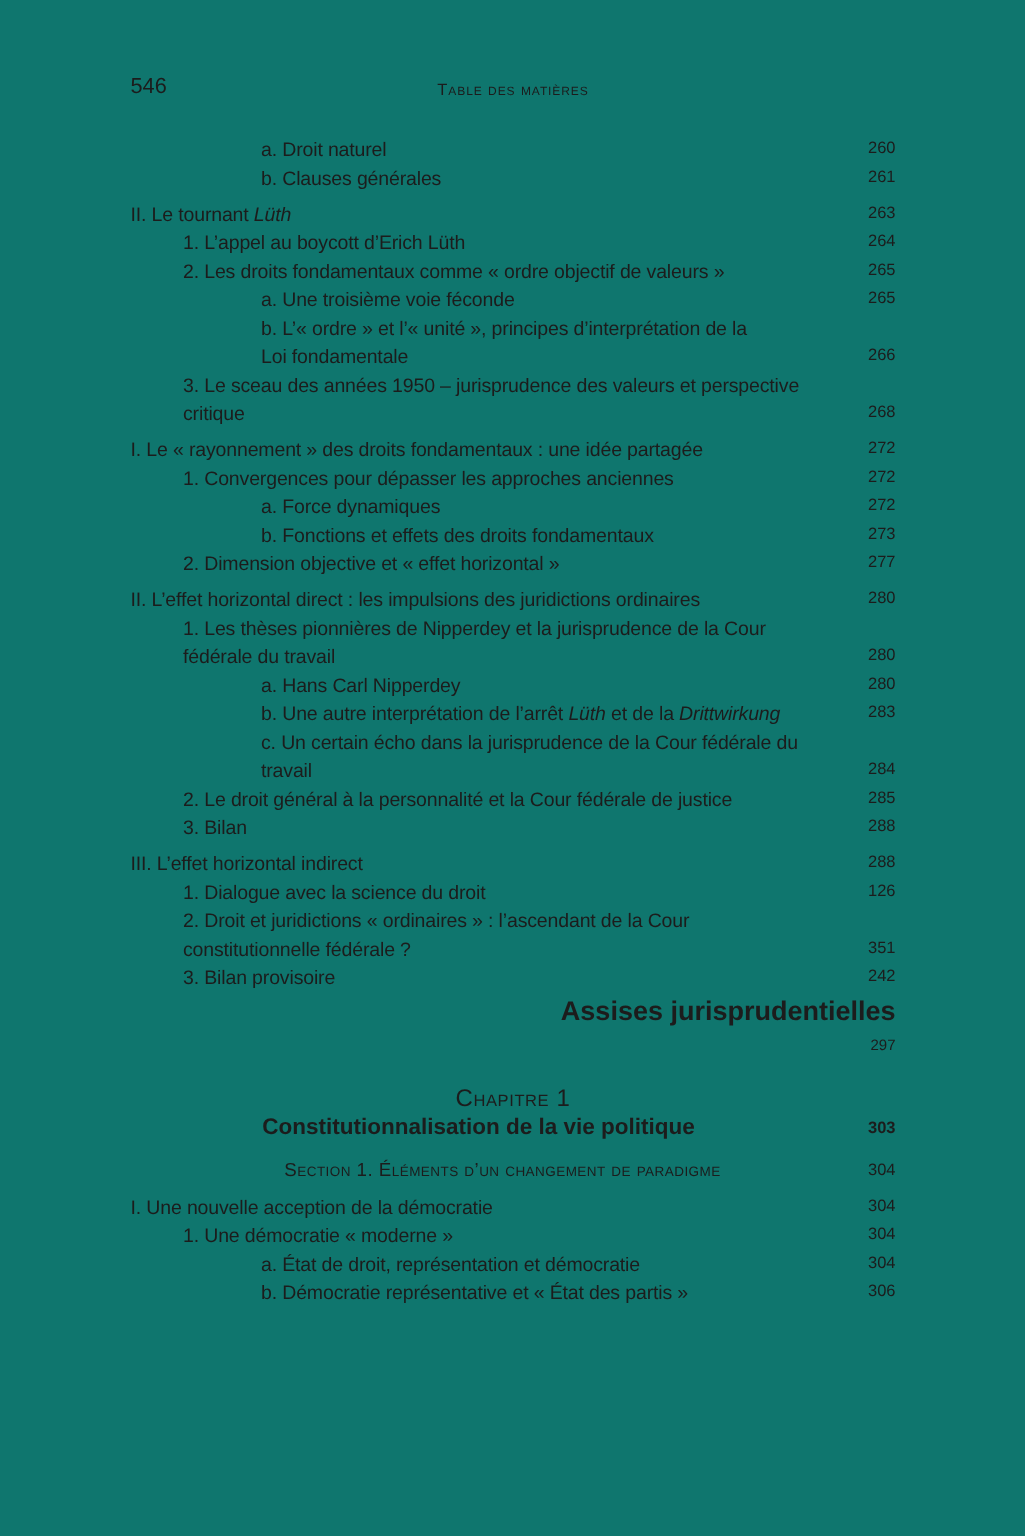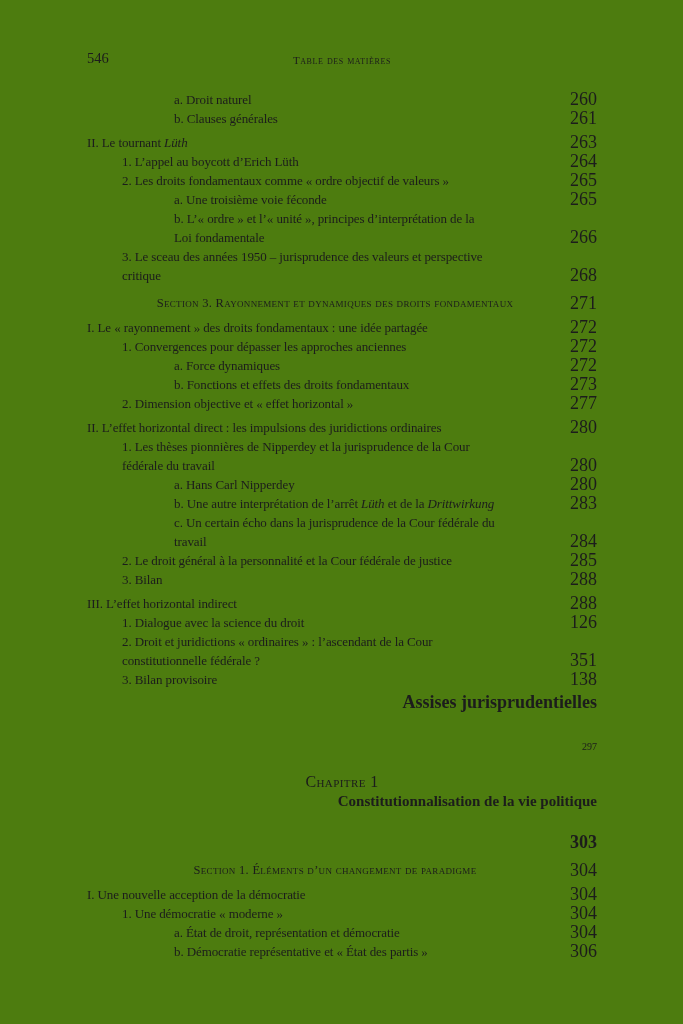--- a/index.html
+++ b/index.html
@@ -1,21 +1,21 @@
 <!DOCTYPE html>
 <html><head>
 <meta charset="utf-8">
 <style>
   html, body { margin: 0; padding: 0; background: #ffffff; }
   .page {
     position: relative;
     width: 683px;
     height: 1024px;
-    background: #4d7c0f;
-    font-family: Liberation Serif, serif;
+    background: #0f766e;
+    font-family: Liberation Sans, sans-serif;
     color: #1c1c1c;
     overflow: hidden;
   }
   
   .runhead {
     position: absolute;
     top: 50px;
     left: 87px;
     width: 510px;
     height: 18px;
@@ -38,31 +38,30 @@
     top: 90px;
     left: 87px;
     width: 510px;
   }
   .row {
     display: flex;
     align-items: flex-end;
     font-size: 13px;
     line-height: 19px;
     letter-spacing: -0.1px;
-    gap: 21px;
   }
   .row .txt {
     flex: 1;
     white-space: pre;
   }
   .row .pg {
     flex: none;
     width: 46px;
     text-align: right;
-    font-size: 18px;
+    font-size: 11px;
     letter-spacing: 0;
   }
   .it { font-style: italic; }
   .b  { font-weight: bold; }
   
   .lvl0 { margin-top: 5px; }
   .lvl1 .txt { padding-left: 35px; }
   .lvl2 .txt { padding-left: 87px; }
   
   .section { margin-top: 9px; margin-bottom: 3px; position: relative; }
@@ -90,21 +89,21 @@
   
   .part-title { margin-top: 1px; line-height: 24px; flex-direction: column; }
   .part-title .txt {
     text-align: center;
     white-space: normal;
     font-weight: bold;
     font-size: 18px;
     letter-spacing: 0;
   }
   .part-title .pg { font-size: 10px; }
-  .chapter-title { line-height: 20px; flex-direction: column; }
+  .chapter-title { line-height: 20px; }
   .chapter-title .txt {
     text-align: center;
     white-space: normal;
     font-weight: bold;
     font-size: 15px;
     letter-spacing: 0;
   }
   .chapter-title .pg.b { font-weight: bold; }
 </style>
 </head>
@@ -143,24 +142,20 @@
       <div class="row entry lvl2">
         <span class="txt"><span>b. L’« ordre » et l’« unité », principes d’interprétation de la
 Loi fondamentale</span></span>
         <span class="pg">266</span>
       </div>
       <div class="row entry lvl1">
         <span class="txt"><span>3. Le sceau des années 1950 – jurisprudence des valeurs et perspective
 critique</span></span>
         <span class="pg">268</span>
       </div>
-      <div class="row section">
-        <span class="txt"><span>Section 3. Rayonnement et dynamiques des droits fondamentaux</span></span>
-        <span class="pg">271</span>
-      </div>
       <div class="row entry lvl0">
         <span class="txt"><span>I. Le « rayonnement » des droits fondamentaux : une idée partagée</span></span>
         <span class="pg">272</span>
       </div>
       <div class="row entry lvl1">
         <span class="txt"><span>1. Convergences pour dépasser les approches anciennes</span></span>
         <span class="pg">272</span>
       </div>
       <div class="row entry lvl2">
         <span class="txt"><span>a. Force dynamiques</span></span>
@@ -212,21 +207,21 @@
         <span class="txt"><span>1. Dialogue avec la science du droit</span></span>
         <span class="pg">126</span>
       </div>
       <div class="row entry lvl1">
         <span class="txt"><span>2. Droit et juridictions « ordinaires » : l’ascendant de la Cour
 constitutionnelle fédérale ?</span></span>
         <span class="pg">351</span>
       </div>
       <div class="row entry lvl1">
         <span class="txt"><span>3. Bilan provisoire</span></span>
-        <span class="pg">138</span>
+        <span class="pg">242</span>
       </div>
       <div class="row part-title">
         <span class="txt"><span>Assises jurisprudentielles</span></span>
         <span class="pg">297</span>
       </div>
       <div class="row chapter-label">
         <span class="txt"><span>Chapitre 1</span></span>
       </div>
       <div class="row chapter-title">
         <span class="txt"><span>Constitutionnalisation de la vie politique</span></span>

